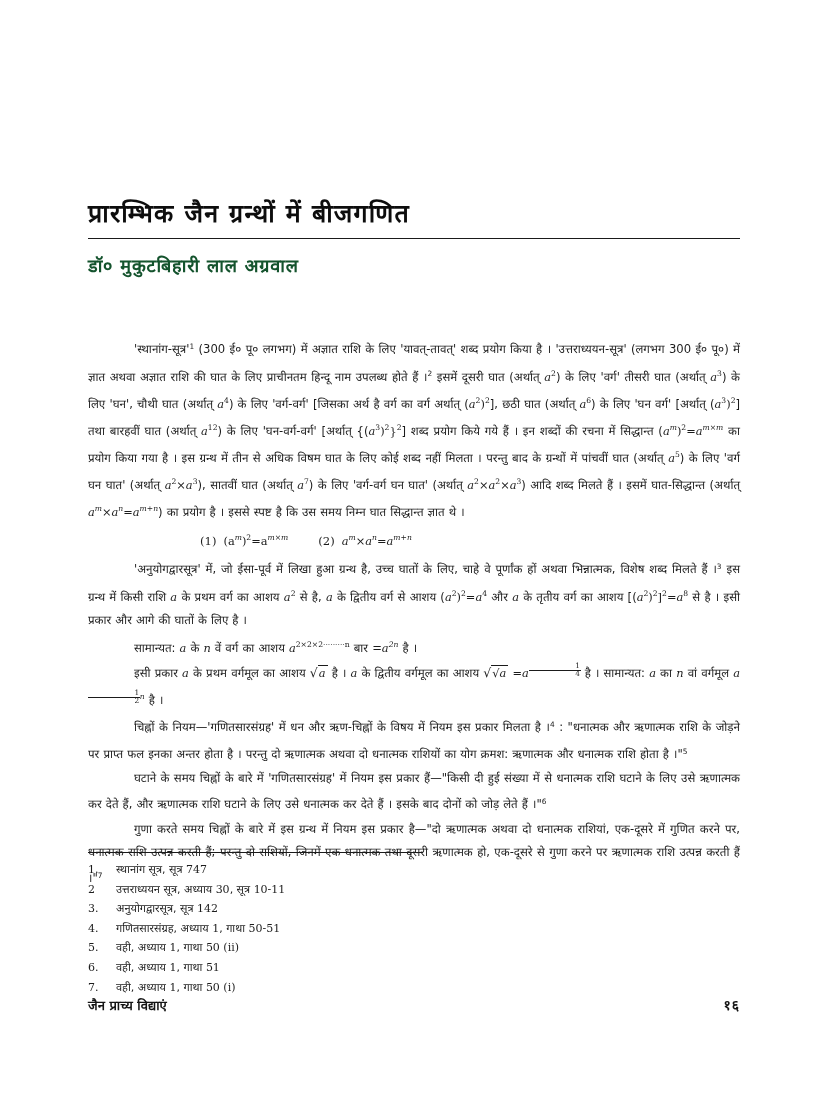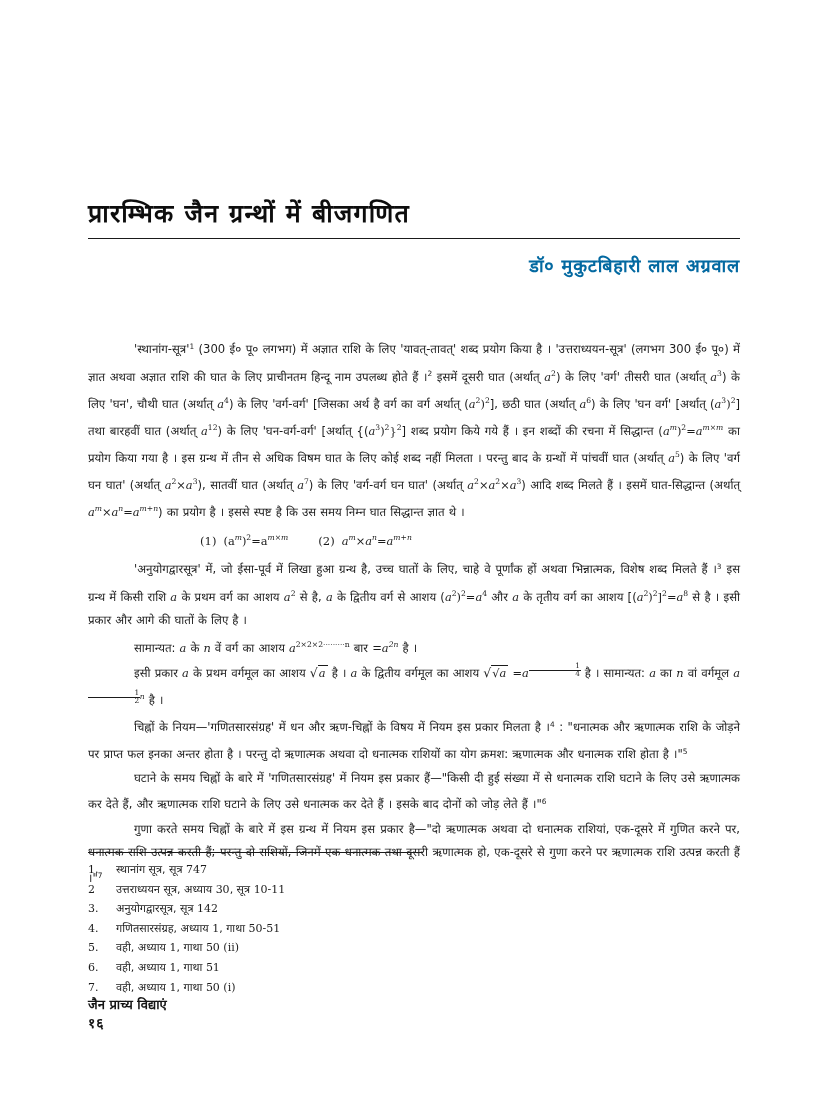--- a/index.html
+++ b/index.html
@@ -34,25 +34,24 @@
     white-space: nowrap;
   }
   .title-rule {
     margin-top: 9px;
     border: 0;
     border-top: 1.6px solid #1a1a1a;
     width: 652px;
   }
   .author-line {
     margin-top: 14px;
-    text-align: right;
     font-size: 18px;
     font-weight: 700;
     letter-spacing: 0.8px;
-    color: #0369a1;
+    color: #14532d;
   }
 
   
   .body-col {
     position: absolute;
     left: 88px;
     top: 335px;
     width: 652px;
   }
   p.para {
@@ -154,21 +153,20 @@
     position: absolute;
     left: 88px;
     top: 995px;
     width: 652px;
     display: flex;
     justify-content: space-between;
     align-items: baseline;
     font-size: 13px;
     font-weight: 700;
     color: #151515;
-    flex-direction: column;
   }
   .run-footer .page-num { font-size: 14px; letter-spacing: 1px; }
 
   
   .scan-bar {
     position: absolute;
     left: 0;
     top: 1069px;
     width: 828px;
     display: flex;

